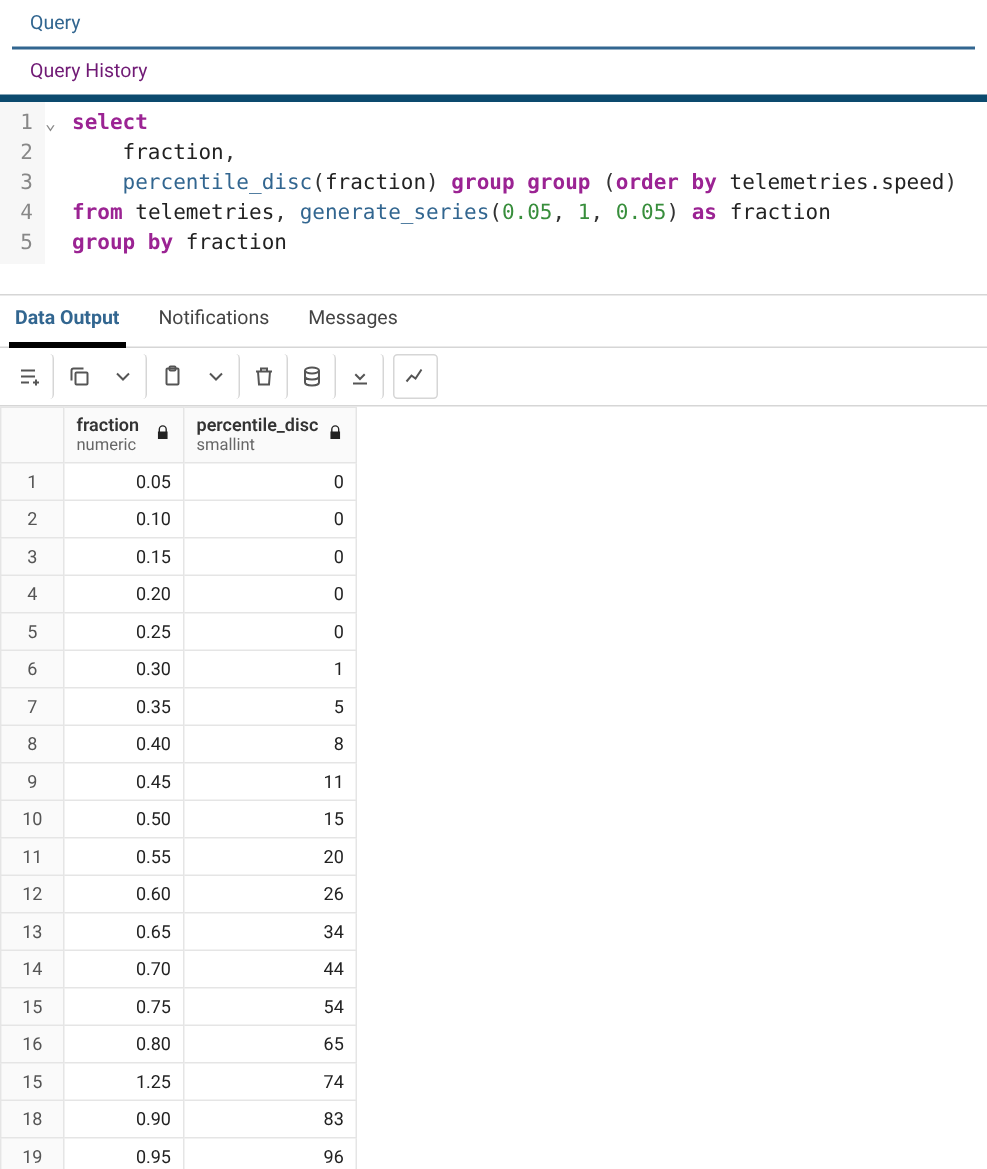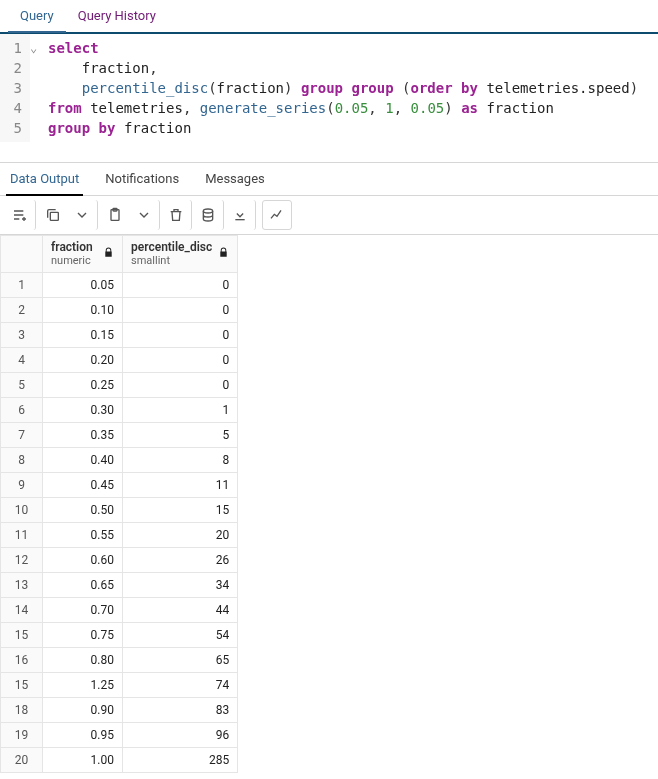--- a/index.html
+++ b/index.html
@@ -5,22 +5,23 @@
   * { box-sizing: border-box; margin: 0; padding: 0; }
   body {
     font-family: -apple-system, BlinkMacSystemFont, "Segoe UI", Roboto, Arial, sans-serif;
     font-size: 13px;
     color: #222;
     background: #fff;
     width: 658px;
   }
   .tabs {
     display: flex;
-    border-bottom: 2px solid #0c4a6e;
+    border-bottom: 5px solid #0c4a6e;
     padding: 0 8px;
+    flex-direction: column;
   }
   .tab {
     padding: 8px 12px;
     font-size: 13px;
     cursor: pointer;
     color: #701a75;
   }
   .tab.active {
     color: #326690;
     border-bottom: 2px solid #326690;
@@ -67,22 +68,23 @@
     gap: 18px;
   }
   .rtab {
     padding: 8px 4px;
     font-size: 13px;
     cursor: pointer;
     color: #444;
   }
   .rtab.active {
     color: #326690;
-    border-bottom: 2px solid #000000;
+    border-bottom: 4px solid #000000;
     margin-bottom: -1px;
+    font-weight: bold;
   }
   .toolbar {
     display: flex;
     align-items: center;
     padding: 4px 6px;
     border-bottom: 1px solid #d6d6d6;
     gap: 0;
   }
   .tbtn {
     width: 30px;

